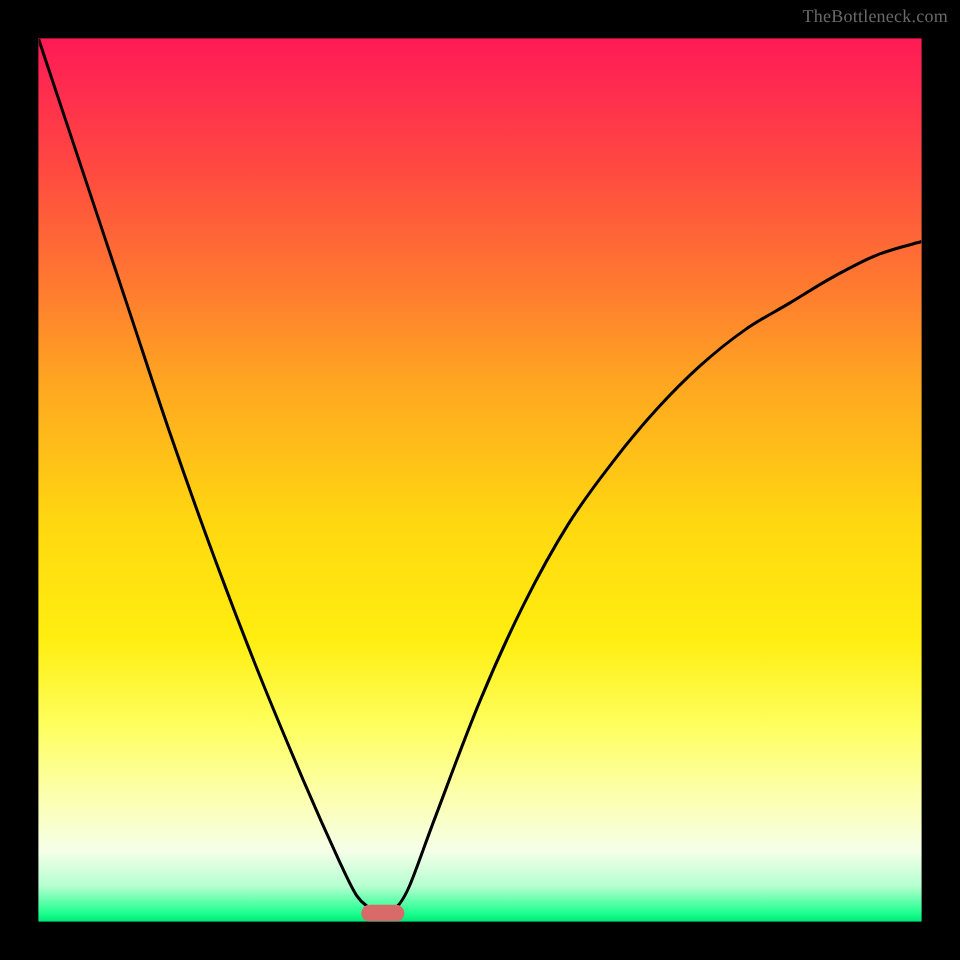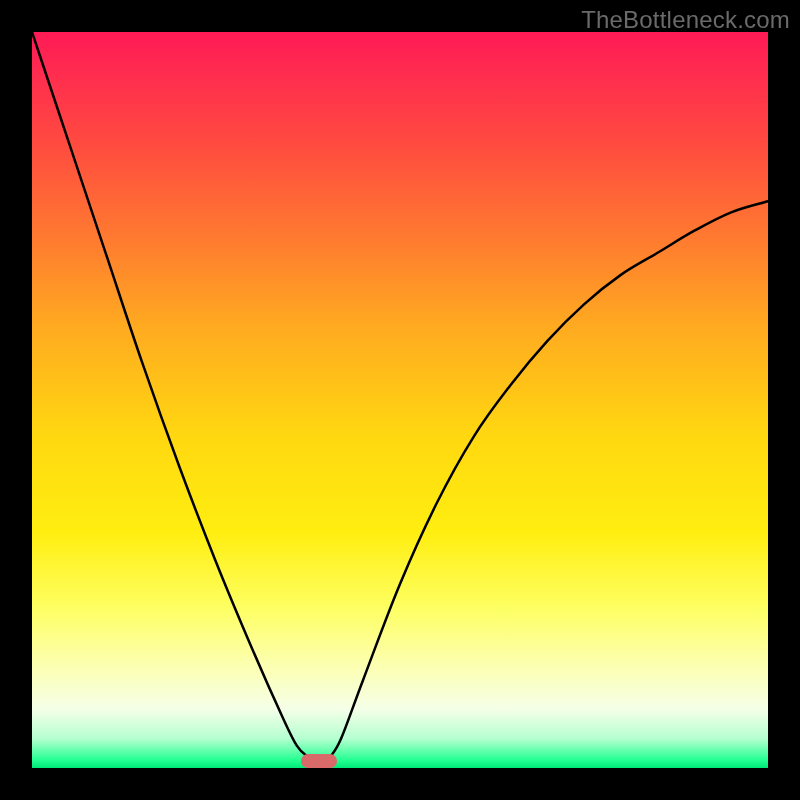--- a/index.html
+++ b/index.html
@@ -31,22 +31,22 @@
       #20ff90 99%,
       #00e878 100%
     );
     overflow: hidden;
   }
   .watermark {
     position: absolute;
     top: 6px;
     right: 10px;
     color: #6a6a6a;
-    font-size: 24px;
-    font-family: Liberation Sans, sans-serif;
+    font-size: 15px;
+    font-family: Liberation Serif, serif;
     letter-spacing: 0.2px;
     z-index: 20;
   }
   svg.curve {
     position: absolute;
     left: 0; top: 0;
     width: 100%;
     height: 100%;
   }
   .marker {

